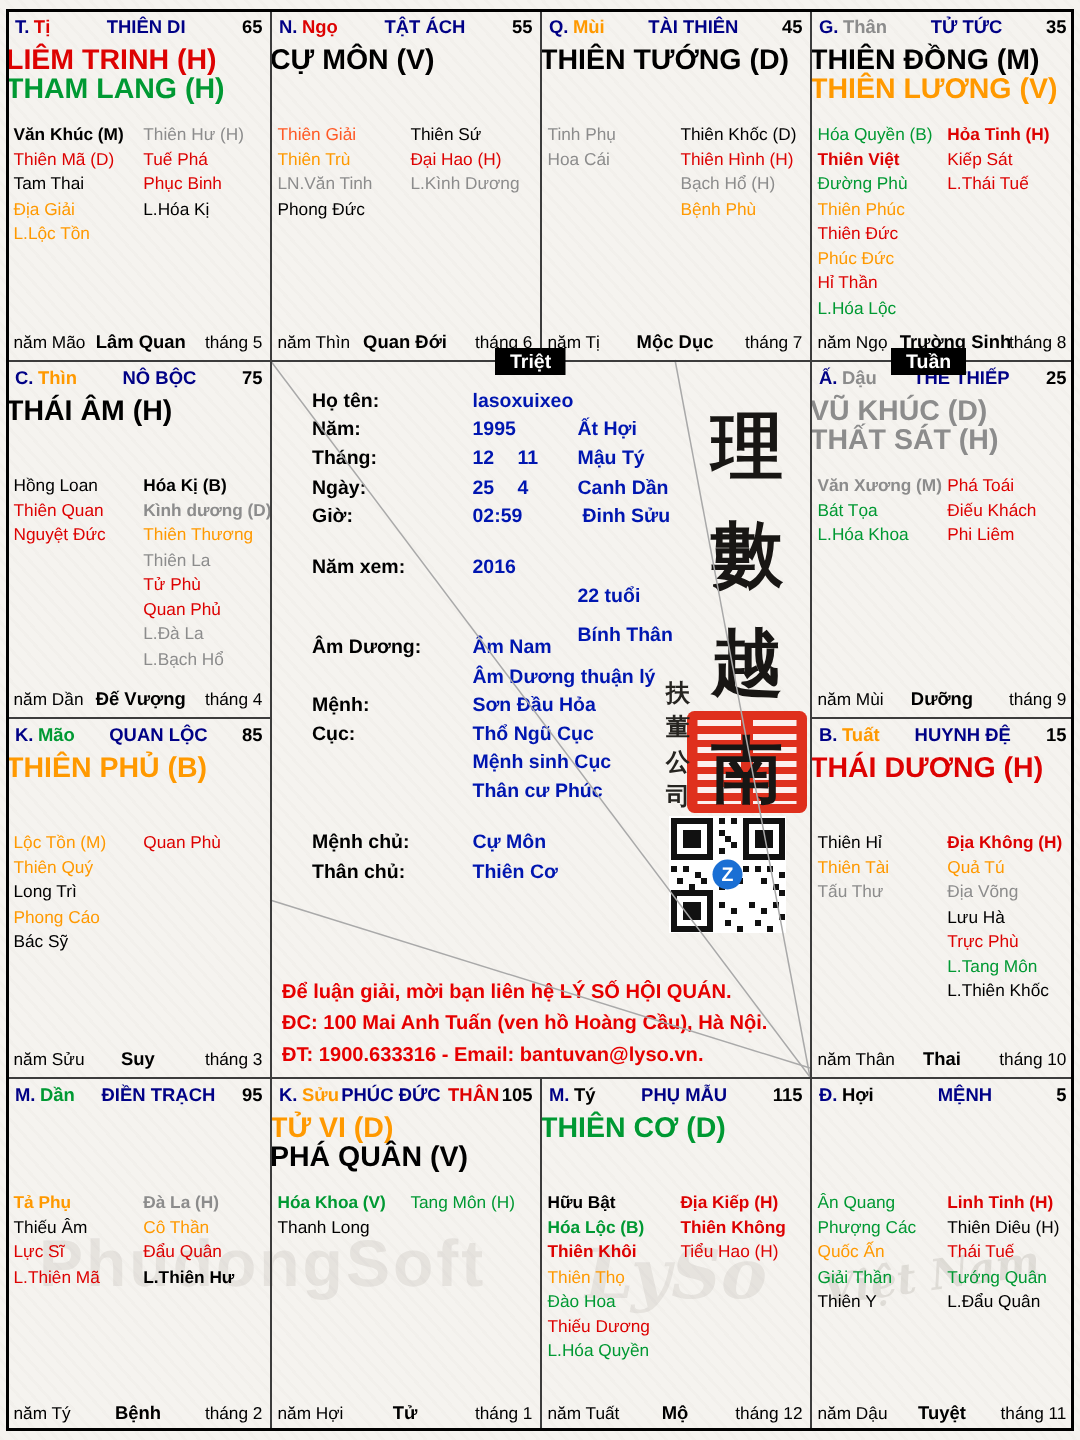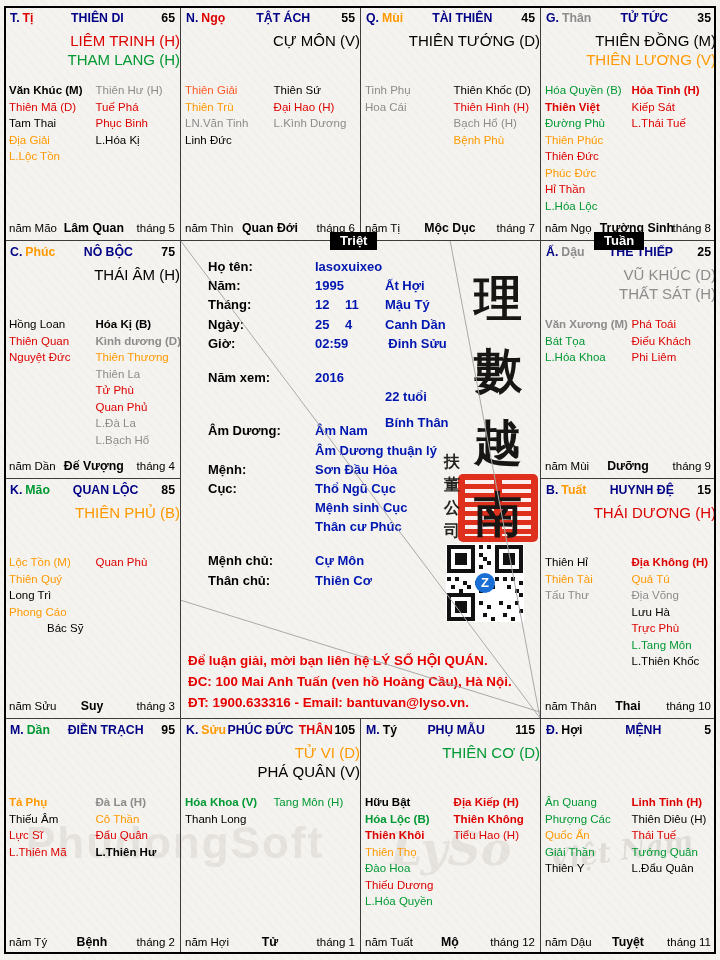--- a/index.html
+++ b/index.html
@@ -20,22 +20,22 @@
   .pos-tuat{left:540px;top:478px;width:176px;height:240px;}
   .pos-dan{left:4px;top:718px;width:176px;height:236px;}
   .pos-suu{left:180px;top:718px;width:180px;height:236px;}
   .pos-ty{left:360px;top:718px;width:180px;height:236px;}
   .pos-hoi{left:540px;top:718px;width:176px;height:236px;}
   .p-head{position:absolute;top:5px;left:6px;right:5px;display:flex;align-items:baseline;
           font-size:12.3px;font-weight:bold;white-space:nowrap;}
   .p-branch{margin-left:3px;}
   .p-name{flex:1;text-align:center;}
   .p-extra{margin-left:5px;}
-  .p-main{position:absolute;top:25px;left:0;right:0;text-align:right;
-          font-weight:normal;font-size:15px;line-height:19px;white-space:nowrap;}
+  .p-main{position:absolute;top:25px;left:0;right:0;text-align:left;
+          font-weight:bold;font-size:19px;line-height:19px;white-space:nowrap;}
   .p-col{position:absolute;top:76px;font-size:11.5px;line-height:16.5px;white-space:nowrap;}
   .p-col.l{left:5px;}
   .p-col.r{left:52%;}
   .p-foot{position:absolute;bottom:5px;left:5px;right:5px;display:flex;
           font-size:11.5px;align-items:baseline;white-space:nowrap;}
   .f-nam{width:33%;}
   .f-van{width:34%;text-align:center;font-weight:bold;font-size:12.3px;}
   .f-thang{width:33%;text-align:right;}
   
   .center{position:absolute;left:180px;top:240px;width:360px;height:478px;}
@@ -125,21 +125,21 @@
         <span class="p-name" style="color: rgb(0, 1, 134); font-weight: bold;"><span style="color: rgb(0, 1, 134); font-weight: bold;">TẬT ÁCH</span></span>
         <span class="p-num" style="color: rgb(0, 0, 0); font-weight: bold;">55</span>
       </div>
       <div class="p-main">
         <div class="" style="color: rgb(0, 0, 0);">CỰ MÔN (V)</div>
       </div>
       <div class="p-col l">
         <div class="star" style="color: rgb(255, 90, 38);">Thiên Giải</div>
         <div class="star" style="color: rgb(255, 153, 0);">Thiên Trù</div>
         <div class="star" style="color: rgb(140, 140, 140);">LN.Văn Tinh</div>
-        <div class="star" style="color: rgb(0, 0, 0);">Linh Đức</div>
+        <div class="star" style="color: rgb(0, 0, 0);">Phong Đức</div>
       </div>
       <div class="p-col r">
         <div class="star" style="color: rgb(0, 0, 0);">Thiên Sứ</div>
         <div class="star" style="color: rgb(221, 2, 2);">Đại Hao (H)</div>
         <div class="star" style="color: rgb(140, 140, 140);">L.Kình Dương</div>
       </div>
       <div class="p-foot">
         <span class="f-nam" style="color: rgb(0, 0, 0);">năm Thìn</span>
         <span class="f-van" style="color: rgb(0, 0, 0); font-weight: bold;">Quan Đới</span>
         <span class="f-thang" style="color: rgb(0, 0, 0);">tháng 6</span>
@@ -199,21 +199,21 @@
       </div>
       <div class="p-foot">
         <span class="f-nam" style="color: rgb(0, 0, 0);">năm Ngọ</span>
         <span class="f-van" style="color: rgb(0, 0, 0); font-weight: bold;">Trường Sinh</span>
         <span class="f-thang" style="color: rgb(0, 0, 0);">tháng 8</span>
       </div>
     </div>
   <div class="palace pos-thin">
       <div class="p-head">
         <span class="p-stem" style="color: rgb(0, 1, 134); font-weight: bold;">C.</span>
-        <span class="p-branch" style="color: rgb(255, 153, 0); font-weight: bold;">Phúc</span>
+        <span class="p-branch" style="color: rgb(255, 153, 0); font-weight: bold;">Thìn</span>
         <span class="p-name" style="color: rgb(0, 1, 134); font-weight: bold;"><span style="color: rgb(0, 1, 134); font-weight: bold;">NÔ BỘC</span></span>
         <span class="p-num" style="color: rgb(0, 0, 0); font-weight: bold;">75</span>
       </div>
       <div class="p-main">
         <div class="" style="color: rgb(0, 0, 0);">THÁI ÂM (H)</div>
       </div>
       <div class="p-col l">
         <div class="star" style="color: rgb(0, 0, 0);">Hồng Loan</div>
         <div class="star" style="color: rgb(221, 2, 2);">Thiên Quan</div>
         <div class="star" style="color: rgb(221, 2, 2);">Nguyệt Đức</div>
@@ -269,21 +269,21 @@
         <span class="p-num" style="color: rgb(0, 0, 0); font-weight: bold;">85</span>
       </div>
       <div class="p-main">
         <div class="" style="color: rgb(255, 153, 0);">THIÊN PHỦ (B)</div>
       </div>
       <div class="p-col l">
         <div class="star" style="color: rgb(255, 153, 0);">Lộc Tồn (M)</div>
         <div class="star" style="color: rgb(255, 153, 0);">Thiên Quý</div>
         <div class="star" style="color: rgb(0, 0, 0);">Long Trì</div>
         <div class="star" style="color: rgb(255, 153, 0);">Phong Cáo</div>
-        <div class="star" style="color: rgb(0, 0, 0); margin-left: 38px;">Bác Sỹ</div>
+        <div class="star" style="color: rgb(0, 0, 0);">Bác Sỹ</div>
       </div>
       <div class="p-col r">
         <div class="star" style="color: rgb(221, 2, 2);">Quan Phù</div>
       </div>
       <div class="p-foot">
         <span class="f-nam" style="color: rgb(0, 0, 0);">năm Sửu</span>
         <span class="f-van" style="color: rgb(0, 0, 0); font-weight: bold;">Suy</span>
         <span class="f-thang" style="color: rgb(0, 0, 0);">tháng 3</span>
       </div>
     </div>

